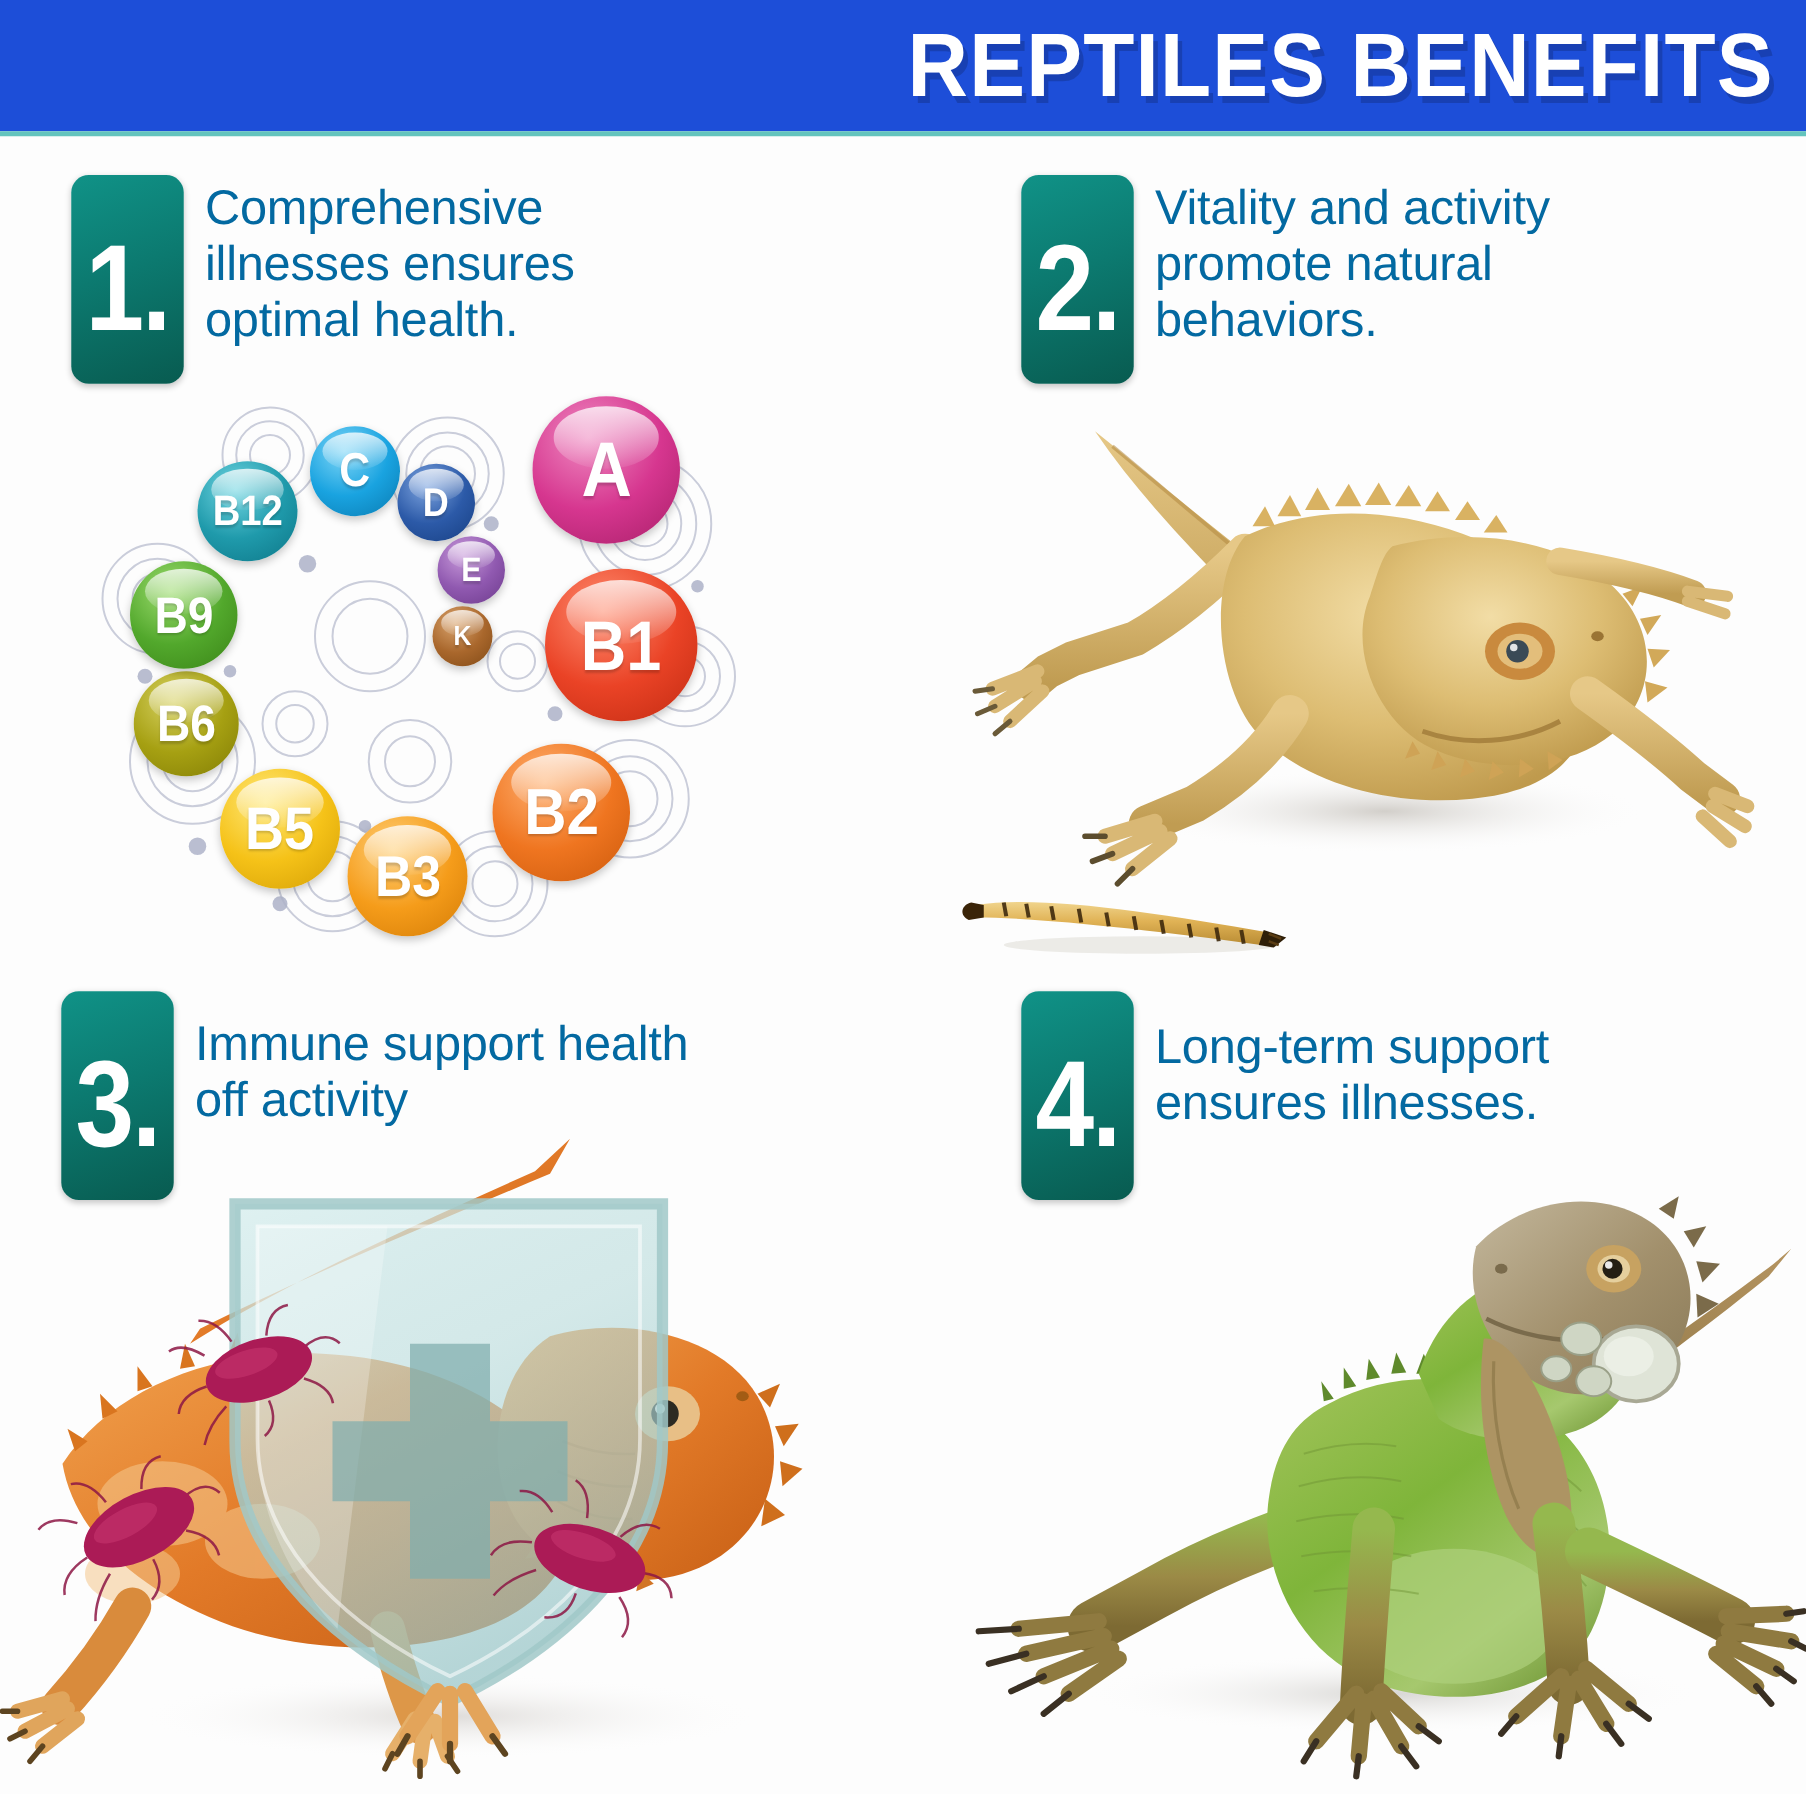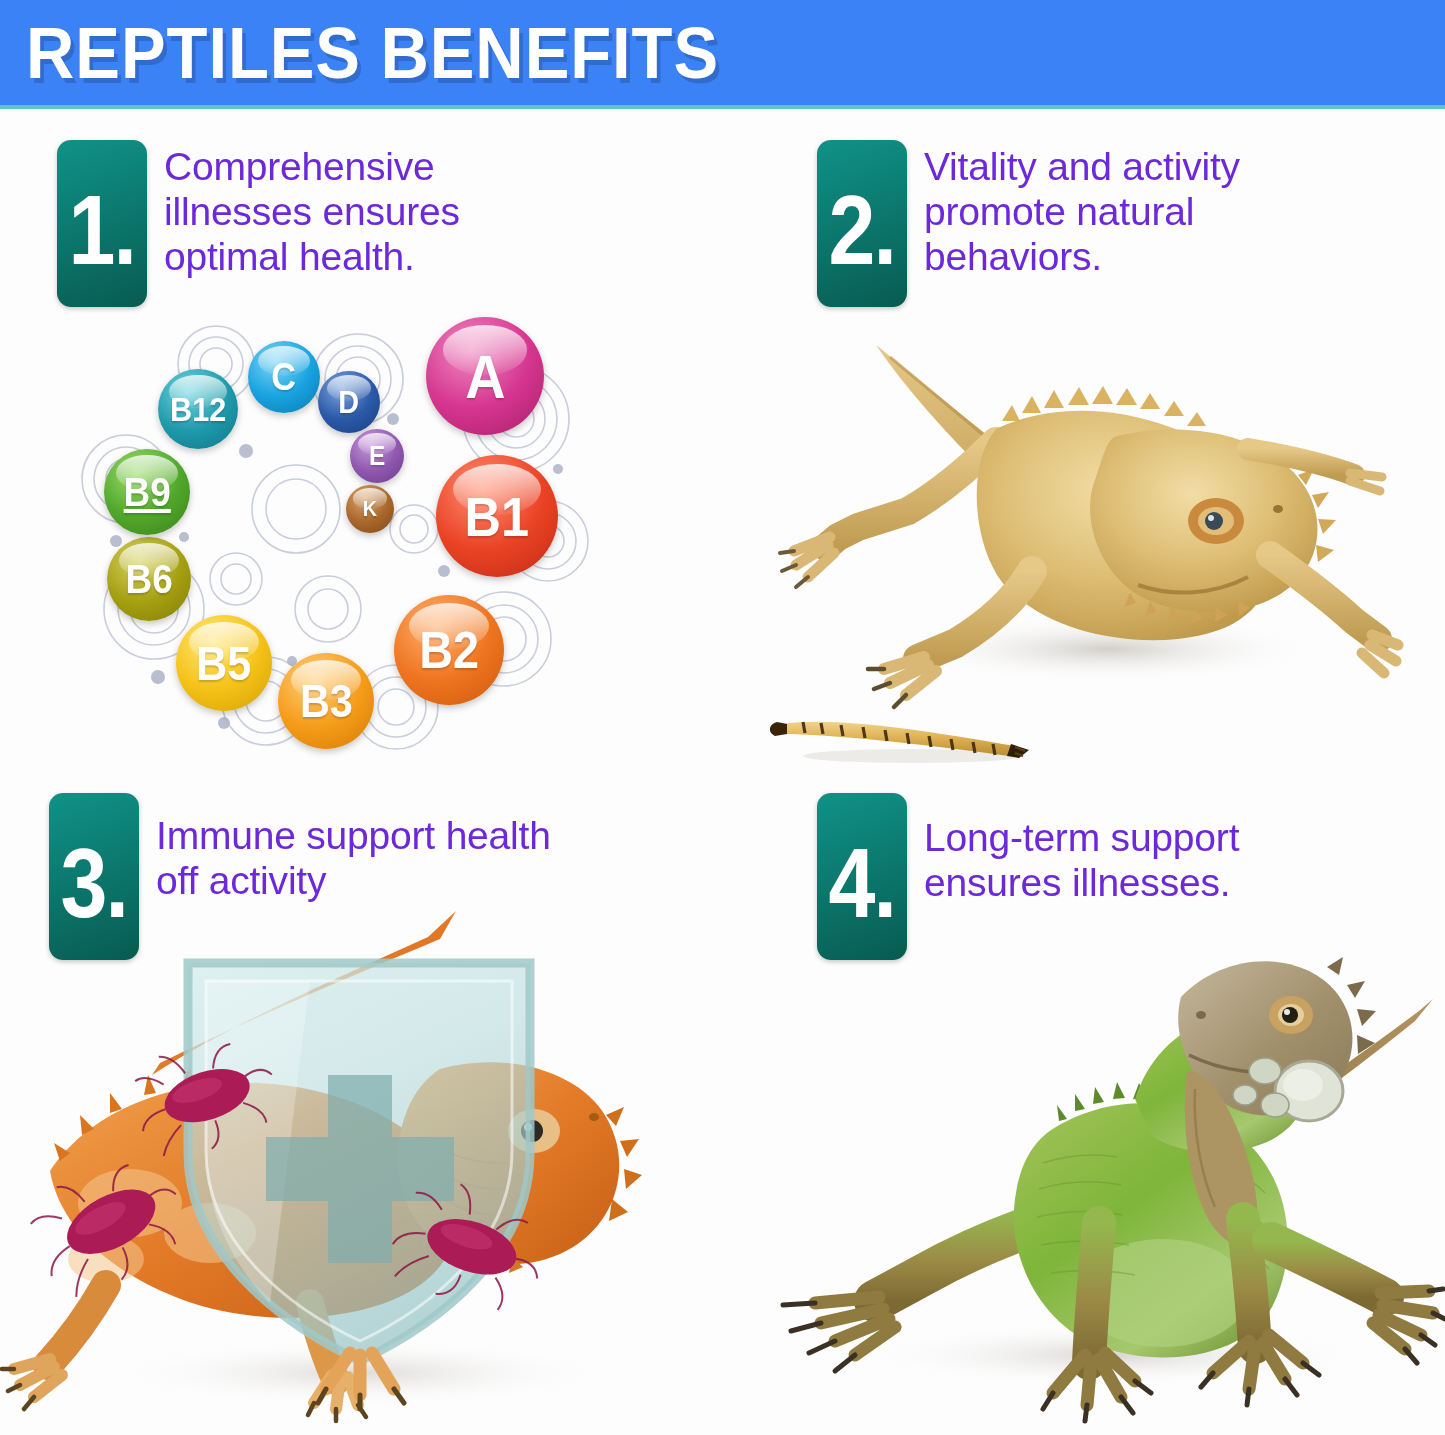--- a/index.html
+++ b/index.html
@@ -7,22 +7,22 @@
   body {
     width:1445px; height:1435px;
     font-family:"Liberation Sans", sans-serif;
     position:relative; overflow:hidden;
     background:#fdfdfd;
   }
 
   
   .header {
     position:absolute; left:0; top:0; width:1445px; height:105px;
-    background:#3b82f6;
-    display:flex; align-items:center; justify-content:flex-start;
+    background:#1d4ed8;
+    display:flex; align-items:center; justify-content:flex-end;
   }
   .header-underline {
     position:absolute; left:0; top:105px; width:1445px; height:4px;
     background:#63c4bd;
   }
   .header-title {
     font-family:"Liberation Sans Narrow","Liberation Sans", sans-serif;
     font-weight:bold; font-size:72px; letter-spacing:1px;
     color:#ffffff; white-space:nowrap;
     transform:scaleX(0.93); transform-origin:center;
@@ -57,21 +57,21 @@
   }
   .badge-num {
     font-family:"Liberation Sans Narrow","Liberation Sans", sans-serif;
     font-weight:bold; font-size:98px; line-height:1;
     color:#ffffff; transform:scaleX(0.86) translateY(6px);
     letter-spacing:-2px;
   }
   .head-text {
     margin-left:17px; padding-top:4px;
     font-size:39px; line-height:1.16; font-weight:normal;
-    color:#6d28d9; letter-spacing:-0.2px;
+    color:#0369a1; letter-spacing:-0.2px;
   }
   .q3 .head-text { padding-top:20px; }
   .q4 .head-text { padding-top:22px; }
 
   
   .art { position:absolute; }
 
   
   .wheel { left:96px; top:200px; width:500px; height:460px; }
   .wheel-bg { position:absolute; inset:0; }
@@ -193,21 +193,21 @@
         </div>
       <div class="pill" style="left:182px;top:344px;width:96px;height:96px;font-size:46px;background:radial-gradient(circle at 38% 28%, #ffd07a 0%, #f59c1a 52%, #d47c06 100%);">
           <span>B3</span>
         </div>
       <div class="pill" style="left:80px;top:306px;width:96px;height:96px;font-size:48px;background:radial-gradient(circle at 38% 28%, #ffe879 0%, #f5c218 52%, #d49f05 100%);">
           <span>B5</span>
         </div>
       <div class="pill" style="left:11px;top:228px;width:84px;height:84px;font-size:41px;background:radial-gradient(circle at 38% 28%, #d7d263 0%, #a6a012 52%, #827d05 100%);">
           <span>B6</span>
         </div>
-      <div class="pill" style="left:8px;top:140px;width:86px;height:86px;font-size:41px;background:radial-gradient(circle at 38% 28%, #9ddc6f 0%, #52a82c 52%, #3a8417 100%);text-decoration:underline;">
+      <div class="pill" style="left:8px;top:140px;width:86px;height:86px;font-size:41px;background:radial-gradient(circle at 38% 28%, #9ddc6f 0%, #52a82c 52%, #3a8417 100%);">
           <span>B9</span>
         </div>
       <div class="pill" style="left:62px;top:60px;width:80px;height:80px;font-size:34px;background:radial-gradient(circle at 38% 28%, #72d6e2 0%, #1f9aab 52%, #0d7687 100%);">
           <span>B12</span>
         </div>
       <div class="pill" style="left:152px;top:32px;width:72px;height:72px;font-size:38px;background:radial-gradient(circle at 38% 28%, #7fd6f7 0%, #19a3e0 52%, #0a7ab0 100%);">
           <span>C</span>
         </div>
       <div class="pill" style="left:222px;top:62px;width:62px;height:62px;font-size:32px;background:radial-gradient(circle at 38% 28%, #7fa6e0 0%, #2c5aa8 52%, #173f82 100%);">
           <span>D</span>

